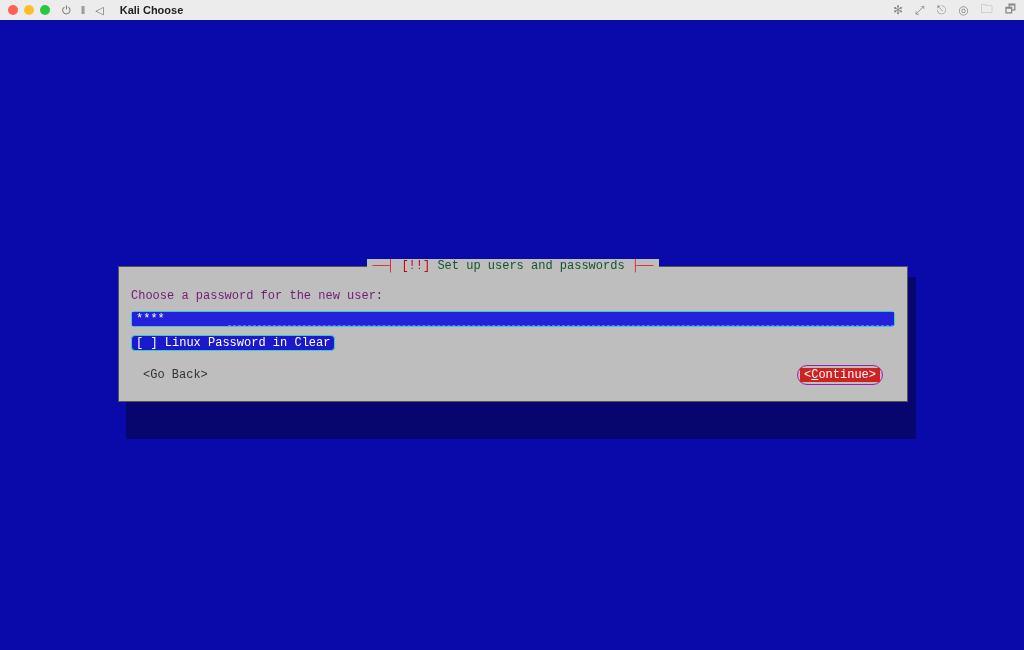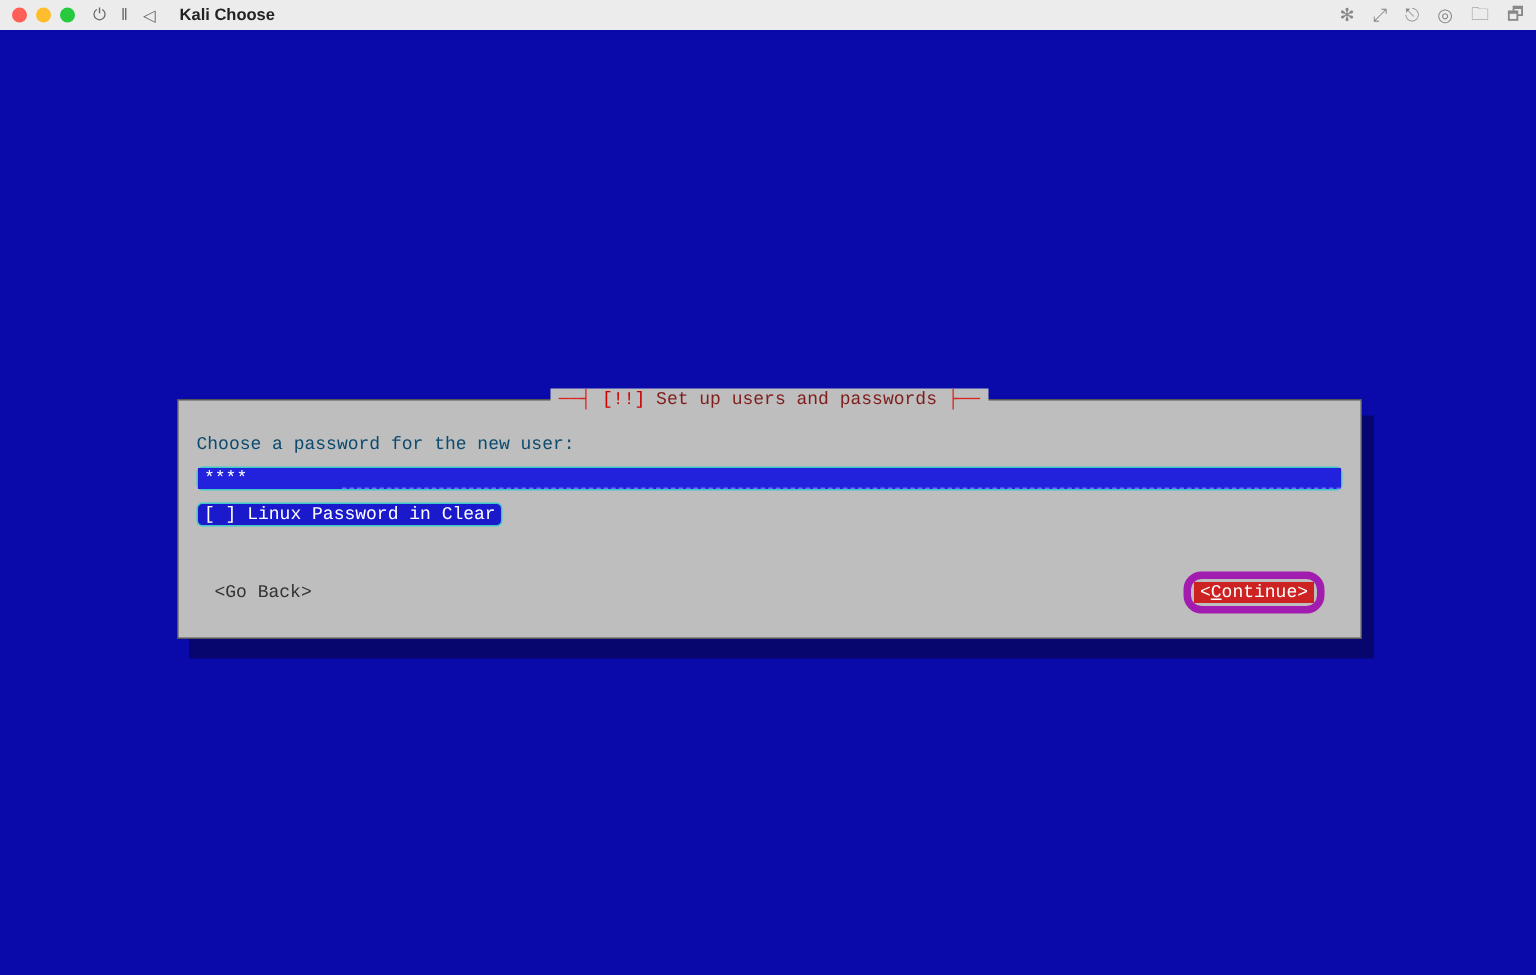--- a/index.html
+++ b/index.html
@@ -95,30 +95,30 @@
       text-align: center;
       pointer-events: none;
     }
     .dialog-title {
       display: inline-block;
       background: #bebebe;
       padding: 0 6px;
     }
     .title-line { color: #d22; }
     .title-bang { color: #c00; }
-    .title-text { color: #7f1d1d; }
+    .title-text { color: #14532d; }
 
     .desc {
       margin-top: 4px;
       color: #333;
       line-height: 1.4;
     }
     .prompt {
       margin-top: 8px;
-      color: #0c4a6e;
+      color: #701a75;
     }
 
     .pw-field-wrap {
       margin-top: 8px;
       display: flex;
       width: 100%;
     }
     .pw-highlight {
       border: 1px solid #3fc9c9;
       border-radius: 4px;
@@ -150,32 +150,32 @@
       display: inline-block;
       border: 1px solid #3fc9c9;
       border-radius: 4px;
       background: #1a1acc;
       color: #fff;
       padding: 0 4px;
     }
     .cb-bracket { color: #fff; }
 
     .nav-row {
-      margin-top: 30px;
+      margin-top: 14px;
       display: flex;
       justify-content: space-between;
       align-items: center;
       padding: 0 12px;
     }
     .go-back {
       color: #333;
       cursor: pointer;
     }
     .continue-wrap {
-      border: 5px solid #a21caf;
+      border: 1px solid #a21caf;
       border-radius: 12px;
       padding: 2px;
     }
     .continue-btn {
       background: #c22;
       color: #fff;
       padding: 0 4px;
       display: inline-block;
       cursor: pointer;
     }

